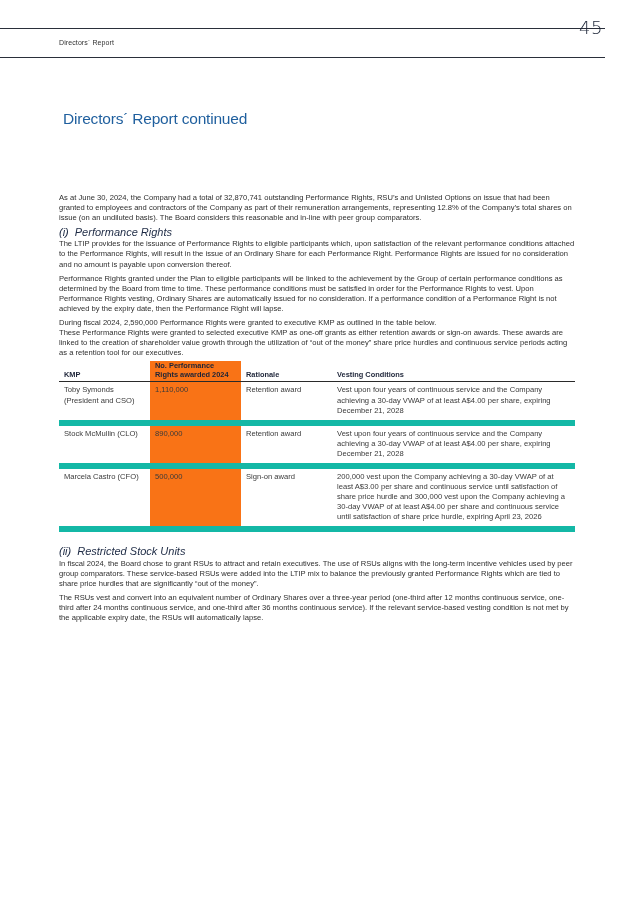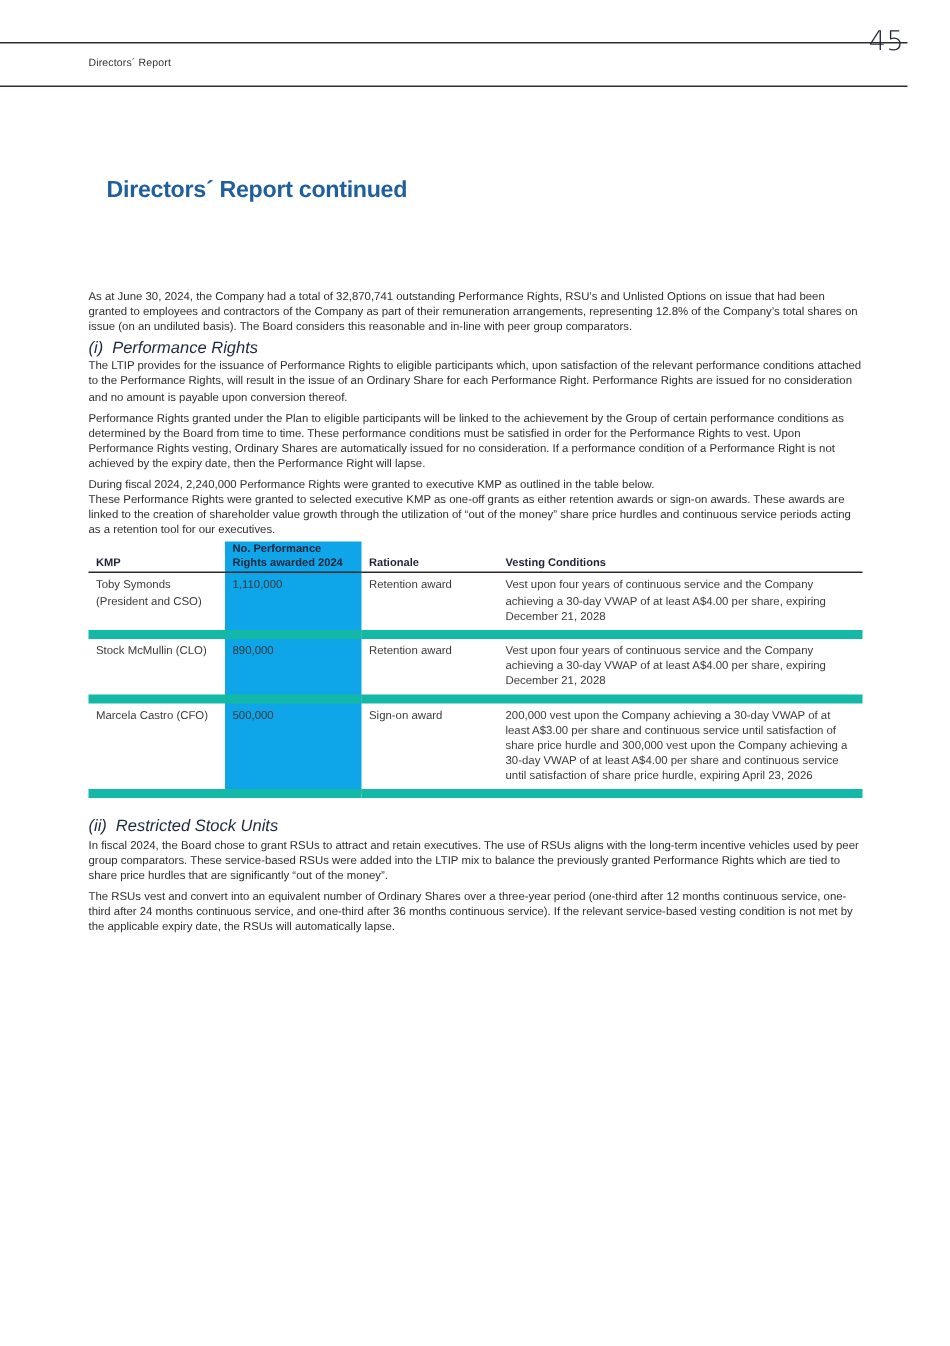--- a/index.html
+++ b/index.html
@@ -42,41 +42,41 @@
       padding: 0 4px 2px 5px; line-height: 9px; font-size: 7.4px;
       border-bottom: 1px solid #2a2a2a;
     }
     td {
       vertical-align: top; padding: 3px 4px 4px 5px; border-bottom: 6px solid #14b8a6;
       color: #3a3a3a;
     }
     col.c1 { width: 91px; }
     col.c2 { width: 91px; }
     col.c3 { width: 91px; }
-    .hl { background: #0ea5e9; }
+    .hl { background: #f97316; }
   </style>
 </head>
 <body>
 
 <div class="hdr-line hdr-top"></div>
 <div class="running-head">Directors´ Report</div>
 <div class="page-num">45</div>
 <div class="hdr-line hdr-bot"></div>
 
-<h1 class="title" style="margin:12px;font-weight:bold;">Directors´ Report continued</h1>
+<h1 class="title" style="margin:4px;">Directors´ Report continued</h1>
 
 <div class="content">
   <p class="intro">As at June 30, 2024, the Company had a total of 32,870,741 outstanding Performance Rights, RSU’s and Unlisted Options on issue that had been granted to employees and contractors of the Company as part of their remuneration arrangements, representing 12.8% of the Company’s total shares on issue (on an undiluted basis). The Board considers this reasonable and in-line with peer group comparators.</p>
 
   <div class="sub">
     <span class="num">(i)</span><span>Performance Rights</span>
   </div>
   <p>The LTIP provides for the issuance of Performance Rights to eligible participants which, upon satisfaction of the relevant performance conditions attached to the Performance Rights, will result in the issue of an Ordinary Share for each Performance Right. Performance Rights are issued for no consideration and no amount is payable upon conversion thereof.</p>
   <p>Performance Rights granted under the Plan to eligible participants will be linked to the achievement by the Group of certain performance conditions as determined by the Board from time to time. These performance conditions must be satisfied in order for the Performance Rights to vest. Upon Performance Rights vesting, Ordinary Shares are automatically issued for no consideration. If a performance condition of a Performance Right is not achieved by the expiry date, then the Performance Right will lapse.</p>
-  <p style="margin-bottom:0;">During fiscal 2024, 2,240,000 Performance Rights were granted to executive KMP as outlined in the table below.</p>
+  <p style="margin-bottom:0;">During fiscal 2024, 2,590,000 Performance Rights were granted to executive KMP as outlined in the table below.</p>
   <p style="margin-bottom:2px;">These Performance Rights were granted to selected executive KMP as one-off grants as either retention awards or sign-on awards. These awards are linked to the creation of shareholder value growth through the utilization of “out of the money” share price hurdles and continuous service periods acting as a retention tool for our executives.</p>
 
   <table>
     <colgroup>
         <col class="c1">
         <col class="c2">
         <col class="c3">
         <col>
       </colgroup>
     <thead>

